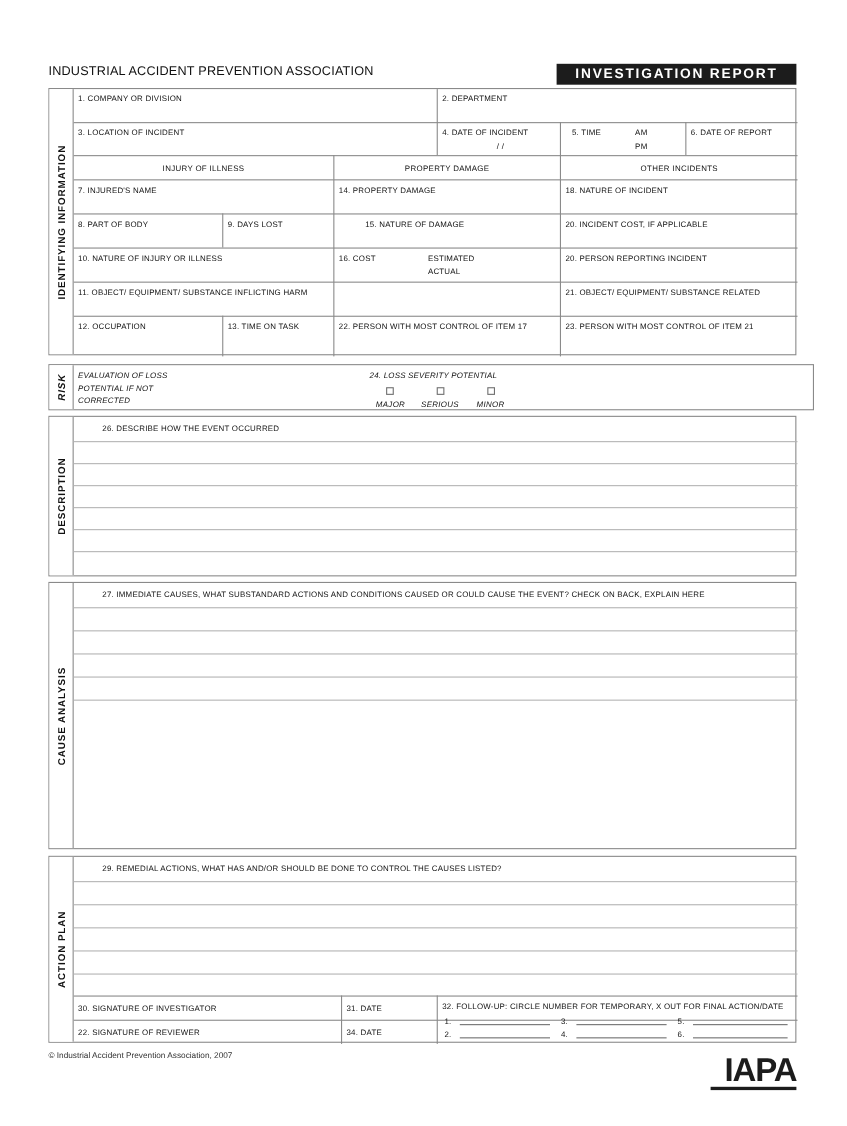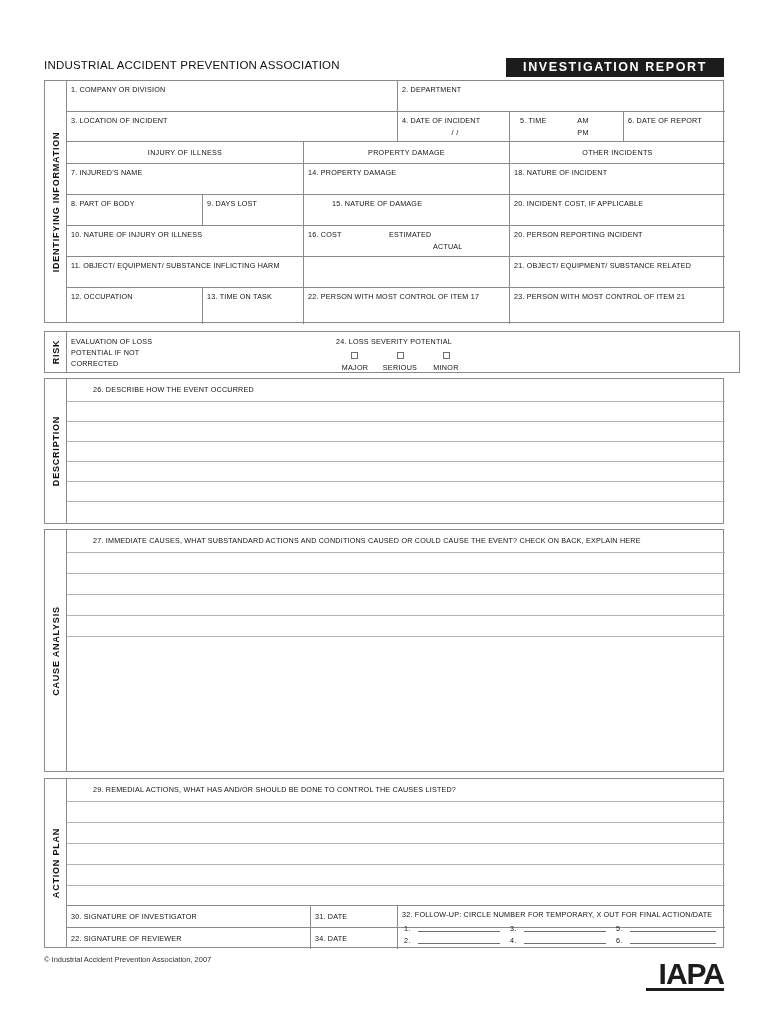--- a/index.html
+++ b/index.html
@@ -249,21 +249,21 @@
     <div class="cell" style="left:465px; top:114px; width:215px; height:30px;">
       <div class="lbl">20. INCIDENT COST, IF APPLICABLE</div>
     </div>
 
     <div class="cell" style="left:22px; top:145px; width:236px; height:30px;">
       <div class="lbl">10. NATURE OF INJURY OR ILLNESS</div>
     </div>
     <div class="cell" style="left:259px; top:145px; width:205px; height:30px;">
       <div class="lbl">16. COST</div>
       <div class="lbl" style="left:85px; top:4px;">ESTIMATED</div>
-      <div class="lbl" style="left:85px; top:16px;margin-left:44px;">ACTUAL</div>
+      <div class="lbl" style="left:85px; top:16px;">ACTUAL</div>
     </div>
     <div class="cell" style="left:465px; top:145px; width:215px; height:30px;">
       <div class="lbl">20. PERSON REPORTING INCIDENT</div>
     </div>
 
     <div class="cell" style="left:22px; top:176px; width:236px; height:30px;">
       <div class="lbl">11. OBJECT/ EQUIPMENT/ SUBSTANCE  INFLICTING HARM</div>
     </div>
     <div class="cell" style="left:465px; top:176px; width:215px; height:30px;">
       <div class="lbl">21. OBJECT/ EQUIPMENT/ SUBSTANCE  RELATED</div>
@@ -276,21 +276,21 @@
       <div class="lbl">13. TIME ON TASK</div>
     </div>
     <div class="cell" style="left:259px; top:207px; width:205px; height:36px;">
       <div class="lbl">22. PERSON WITH MOST CONTROL OF ITEM 17</div>
     </div>
     <div class="cell" style="left:465px; top:207px; width:215px; height:36px;">
       <div class="lbl">23. PERSON WITH MOST CONTROL OF ITEM 21</div>
     </div>
   </div>
 
-  <div class="block" style="left:44px; top:331px; width:696px; height:42px;">
+  <div class="block" style="left:44px; top:331px; width:696px; height:42px;font-style:italic;">
     <div class="side-label">
       <span>RISK</span>
     </div>
     <div class="cell" style="left:22px; top:0; width:265px; height:42px;">
       <div class="lbl" style="top:5px;">EVALUATION OF LOSS</div>
       <div class="lbl" style="top:16px;">POTENTIAL IF NOT</div>
       <div class="lbl" style="top:27px;">CORRECTED</div>
     </div>
 
     <div class="cell" style="left:287px; top:0; width:205px; height:42px;">

